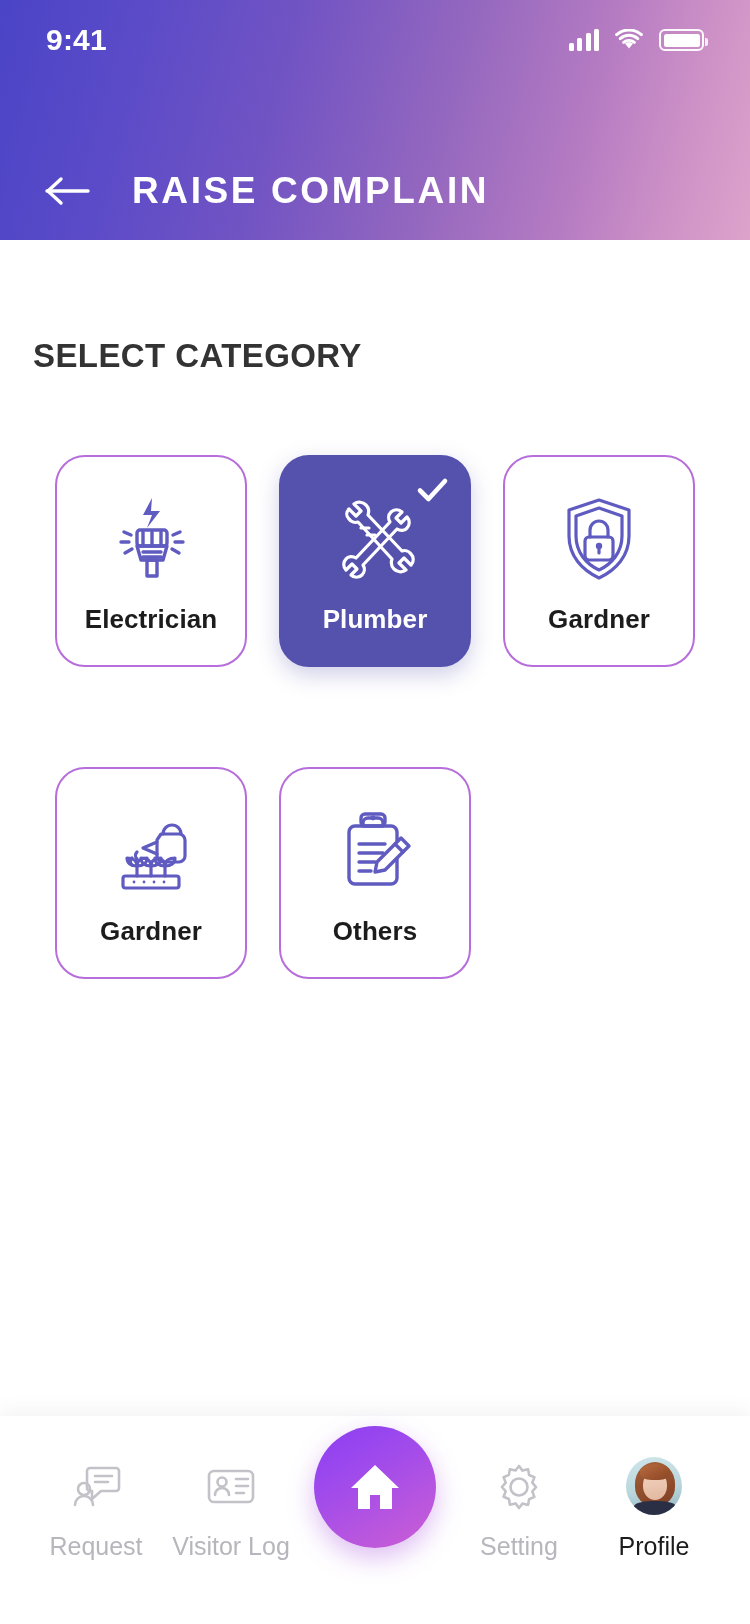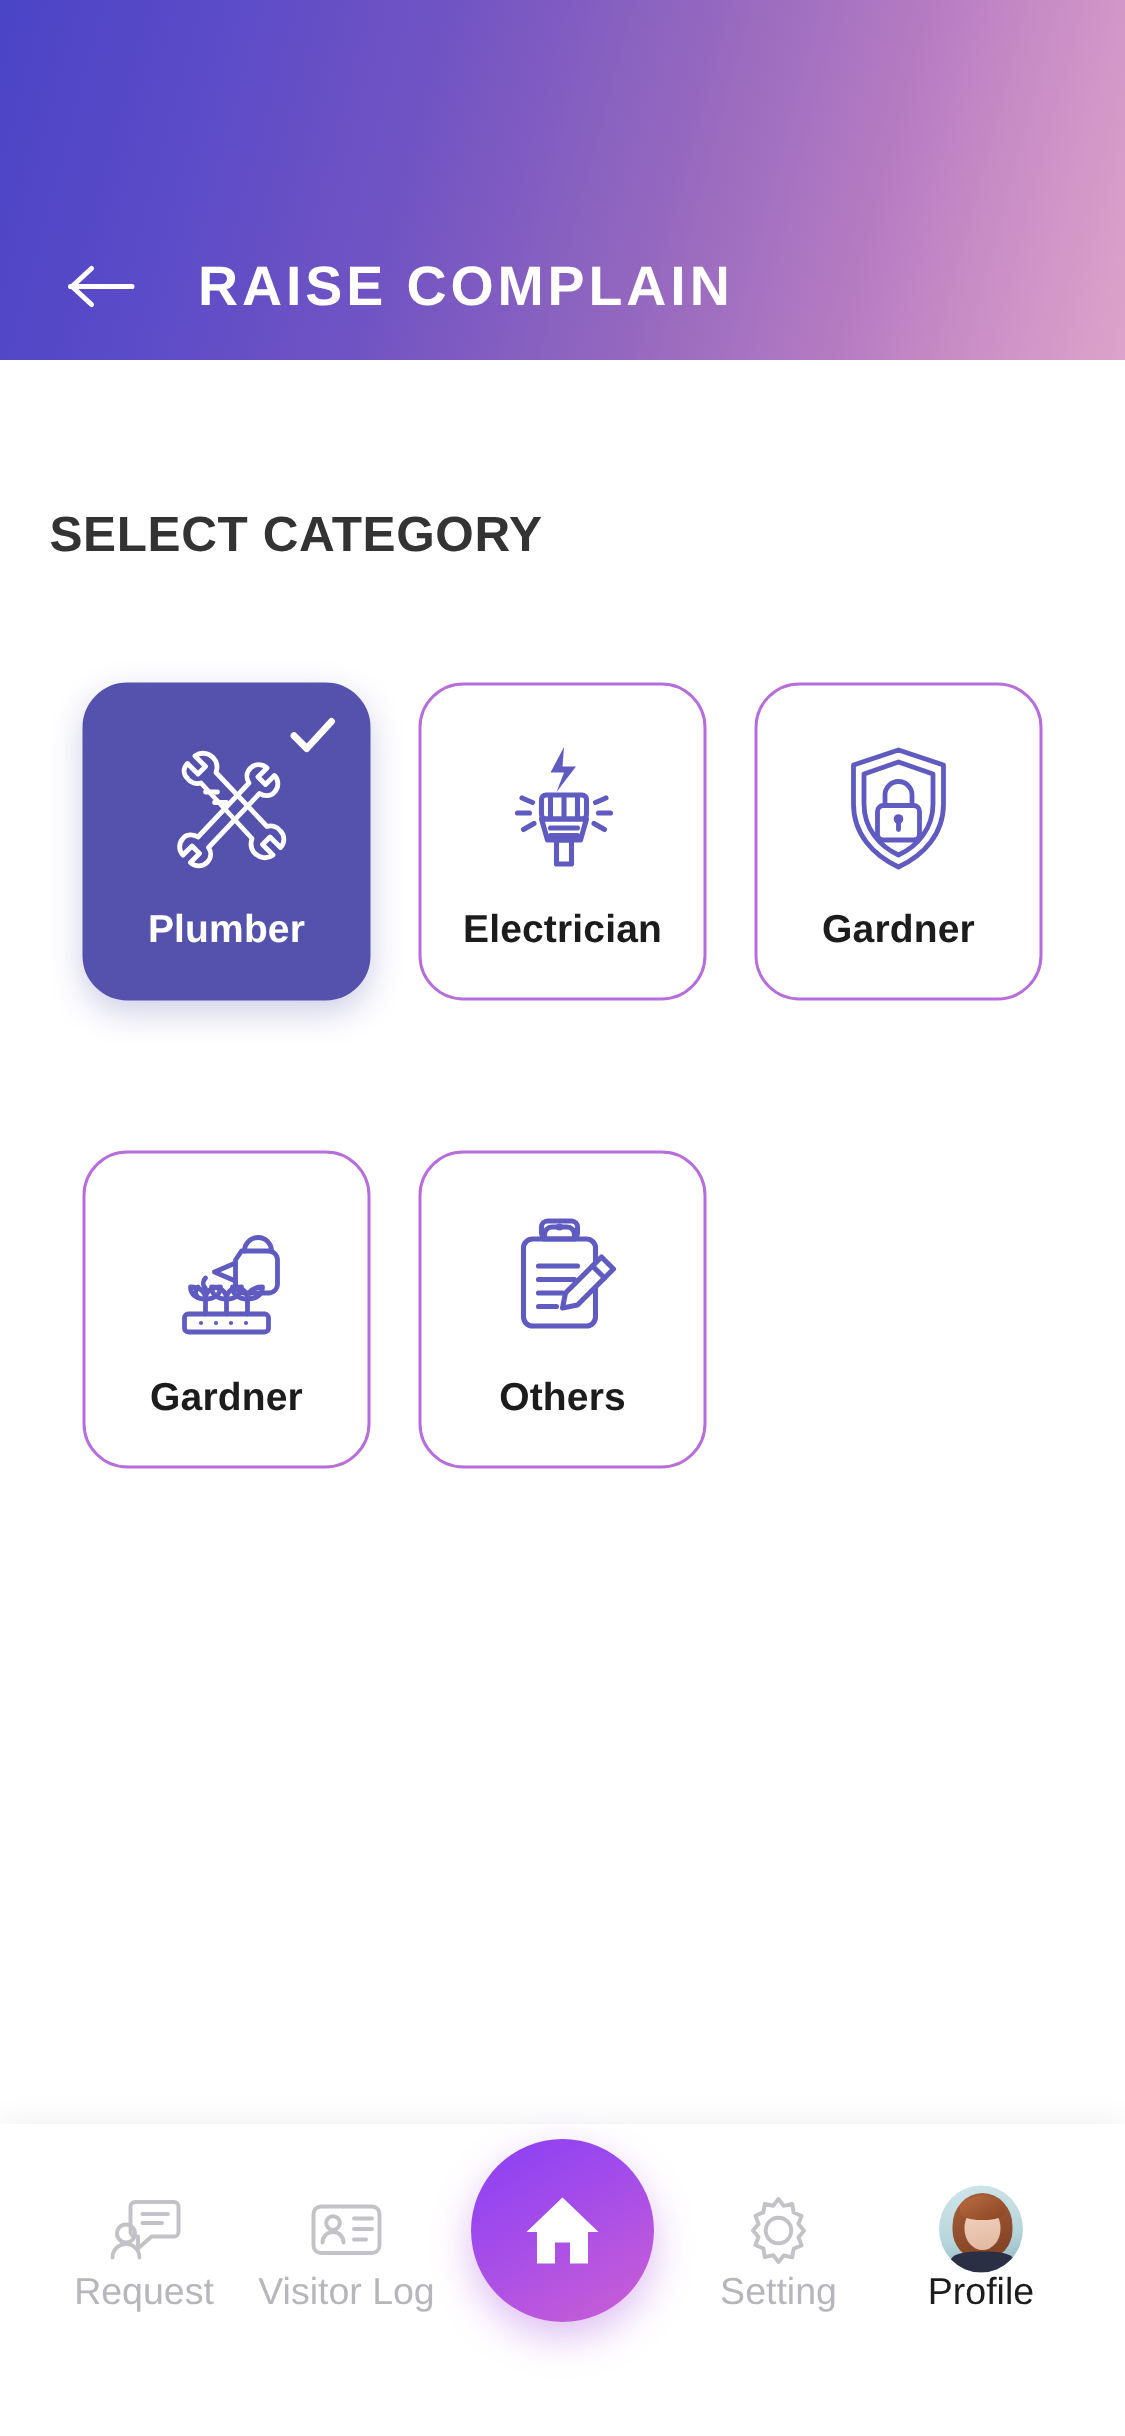--- a/index.html
+++ b/index.html
@@ -104,21 +104,21 @@
   
   .bottomnav {
     position:absolute; left:0; bottom:0; width:750px; height:208px;
     background:#ffffff;
     box-shadow:0 -3px 18px rgba(120,120,140,.10);
     display:flex; align-items:flex-start; justify-content:space-between;
     padding:42px 30px 0;
   }
   .nav-item {
     width:132px; display:flex; flex-direction:column;
-    align-items:center; gap:0; cursor:pointer;
+    align-items:center; gap:18px; cursor:pointer;
   }
   .nav-item .nav-ico { width:56px; height:56px; display:flex; align-items:center; justify-content:center; }
   .nav-item .nav-ico svg { width:100%; height:100%; }
   .nav-label { font-size:25px; color:#b6b6bc; font-weight:400; }
   .nav-item.active .nav-label { color:#1c1c1c; font-weight:400; }
 
   .nav-spacer { width:150px; }
 
   .avatar {
     width:58px; height:58px; border-radius:50%;
@@ -157,63 +157,83 @@
     display:flex; align-items:center; justify-content:center;
     cursor:pointer;
   }
   .fab svg { width:60px; height:60px; }
 </style>
 </head>
 <body>
 
 <div class="header">
 
+  <div class="statusbar">
+    <div class="status-time">9:41</div>
+    <div class="status-icons">
+      <span class="bars">
+          <i></i>
+          <i></i>
+          <i></i>
+          <i></i>
+        </span>
+      <svg width="30" height="22" viewBox="0 0 30 22">
+        <path d="M15 19.5 11 14.6a6.4 6.4 0 0 1 8 0z" fill="#fff"></path>
+        <path d="M6.2 9.6a13.6 13.6 0 0 1 17.6 0" stroke="#fff" stroke-width="3" fill="none" stroke-linecap="round"></path>
+        <path d="M9.6 13.4a8.6 8.6 0 0 1 10.8 0" stroke="#fff" stroke-width="3" fill="none" stroke-linecap="round"></path>
+        <path d="M2.6 5.6a18.9 18.9 0 0 1 24.8 0" stroke="#fff" stroke-width="3" fill="none" stroke-linecap="round"></path>
+      </svg>
+      <span class="battery">
+          <span></span>
+        </span>
+    </div>
+  </div>
 
   <div class="titlebar">
     <svg class="back-arrow" viewBox="0 0 48 34">
       <path d="M3 17h41" stroke="#fff" stroke-width="3.4" stroke-linecap="round"></path>
       <path d="M17 5 4 17l13 12" stroke="#fff" stroke-width="3.4" fill="none" stroke-linecap="round" stroke-linejoin="round"></path>
     </svg>
     <div class="page-title">RAISE COMPLAIN</div>
   </div>
 </div>
 
 <div class="content">
 
   <div class="section-title">SELECT CATEGORY</div>
 
   <div class="grid">
-
-    <div class="cat-card selected">
-      <svg class="check-mark" viewBox="0 0 34 34">
-        <path d="M5 17.5 13.5 26 30 8" stroke="#ffffff" stroke-width="4.6" fill="none" stroke-linecap="round" stroke-linejoin="round"></path>
-      </svg>
-      <div class="cat-icon">
-        <svg viewBox="0 0 104 104" fill="none" stroke="#ffffff" stroke-width="3.2" stroke-linecap="round" stroke-linejoin="round">
-          <path d="M26 31c-3-3-3-7 0-10l7 7 5-5-7-7c4-3 9-2 12 1 3 3 3 7 2 10l34 36c3-1 7 0 9 3 3 3 3 8 0 11l-7-7-5 5 7 7c-4 3-9 2-12-1-3-3-3-7-2-10L35 34c-3 1-7 0-9-3z"></path>
-          <path d="M79 24c-3-3-8-3-11 0-3 3-3 7-1 10L33 70c-3-2-8-2-10 1-3 3-3 8 0 11l6-6 5 5-6 6c3 3 8 3 11 0 3-3 3-7 1-10l34-36c3 2 8 2 10-1 3-3 3-8 0-11l-6 6-5-5z"></path>
-          <path d="M38 40h8M44 47h8"></path>
-        </svg>
-      </div>
-      <div class="cat-label">Plumber</div>
-    </div>
 
     <div class="cat-card">
       <div class="cat-icon">
         <svg viewBox="0 0 104 104" fill="none" stroke="#5f5bc0" stroke-width="3.4" stroke-linecap="round" stroke-linejoin="round">
           <path d="M53 10 44 27h9l-5 13 13-17h-9z" fill="#5f5bc0" stroke="none"></path>
           <path d="M44 44v12M53 44v12M62 44v12"></path>
           <rect x="38" y="42" width="30" height="16" rx="3"></rect>
           <path d="M38 58h30l-4 14H42z"></path>
           <path d="M44 64h18M44 69h18"></path>
           <path d="M48 72h10v16H48z"></path>
           <path d="M25 44l7 3M22 54h8M26 65l7-4M81 44l-7 3M84 54h-8M80 65l-7-4"></path>
         </svg>
       </div>
       <div class="cat-label">Electrician</div>
+    </div>
+
+    <div class="cat-card selected">
+      <svg class="check-mark" viewBox="0 0 34 34">
+        <path d="M5 17.5 13.5 26 30 8" stroke="#ffffff" stroke-width="4.6" fill="none" stroke-linecap="round" stroke-linejoin="round"></path>
+      </svg>
+      <div class="cat-icon">
+        <svg viewBox="0 0 104 104" fill="none" stroke="#ffffff" stroke-width="3.2" stroke-linecap="round" stroke-linejoin="round">
+          <path d="M26 31c-3-3-3-7 0-10l7 7 5-5-7-7c4-3 9-2 12 1 3 3 3 7 2 10l34 36c3-1 7 0 9 3 3 3 3 8 0 11l-7-7-5 5 7 7c-4 3-9 2-12-1-3-3-3-7-2-10L35 34c-3 1-7 0-9-3z"></path>
+          <path d="M79 24c-3-3-8-3-11 0-3 3-3 7-1 10L33 70c-3-2-8-2-10 1-3 3-3 8 0 11l6-6 5 5-6 6c3 3 8 3 11 0 3-3 3-7 1-10l34-36c3 2 8 2 10-1 3-3 3-8 0-11l-6 6-5-5z"></path>
+          <path d="M38 40h8M44 47h8"></path>
+        </svg>
+      </div>
+      <div class="cat-label">Plumber</div>
     </div>
 
     <div class="cat-card">
       <div class="cat-icon">
         <svg viewBox="0 0 104 104" fill="none" stroke="#5f5bc0" stroke-width="3.2" stroke-linecap="round" stroke-linejoin="round">
           <path d="M52 12 22 22v26c0 20 13 34 30 42 17-8 30-22 30-42V22z"></path>
           <path d="M52 20 29 28v20c0 16 10 28 23 34 13-6 23-18 23-34V28z"></path>
           <rect x="38" y="49" width="28" height="23" rx="4"></rect>
           <path d="M43 49v-7a9 9 0 0 1 18 0v7"></path>
           <circle cx="52" cy="58" r="3.2" fill="#5f5bc0" stroke="none"></circle>

